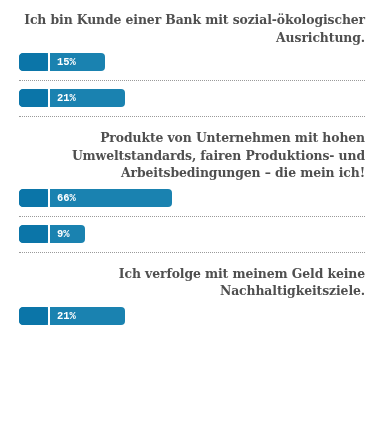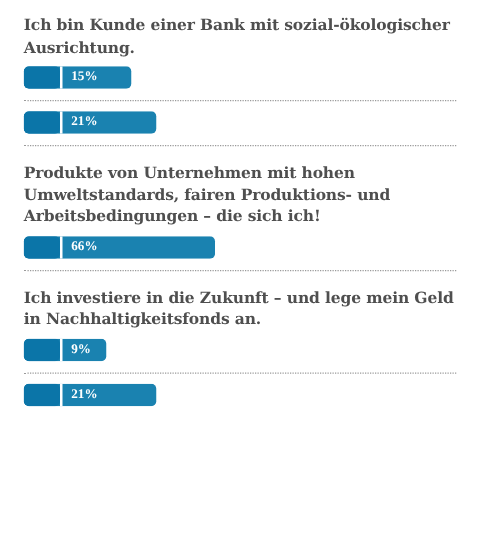--- a/index.html
+++ b/index.html
@@ -9,20 +9,21 @@
   body {
     width: 383px;
     height: 445px;
     background: #ffffff;
     font-family: "DejaVu Serif", "Liberation Serif", serif;
     overflow: hidden;
   }
 
   #survey {
     padding: 0;
+    text-align: right;
   }
 
   .survey-item {
     padding: 0 18px 0 19px;
   }
 
   .statement {
     font-family: "DejaVu Serif", "Liberation Serif", serif;
     font-weight: bold;
     font-size: 12.4px;
@@ -77,21 +78,21 @@
     background: #ffffff;
     z-index: 3;
   }
 
   .bar-value {
     position: absolute;
     left: 38px;
     top: 0;
     height: 18px;
     line-height: 18px;
-    font-family: Liberation Serif, serif;
+    font-family: Liberation Mono, monospace;
     font-weight: bold;
     font-size: 10.5px;
     color: #ffffff;
     z-index: 4;
     white-space: nowrap;
   }
 
   .divider {
     margin: 9px 0 0 0;
     height: 1px;
@@ -128,46 +129,46 @@
         <div class="bar-fill" style="width: 106px;"></div>
         <div class="bar-stub"></div>
         <div class="bar-gap"></div>
         <span class="bar-value">21%</span>
       </div>
     </div>
     <hr class="divider">
   </div>
 
   <div class="survey-item">
-    <p class="statement">Produkte von Unternehmen mit hohen Umweltstandards, fairen Produktions- und Arbeitsbedingungen – die sich ich!</p>
+    <p class="statement">Produkte von Unternehmen mit hohen Umweltstandards, fairen Produktions- und Arbeitsbedingungen – die mein ich!</p>
     <div class="bar-row">
       <div class="bar">
         <div class="bar-fill" style="width: 153px;"></div>
         <div class="bar-stub"></div>
         <div class="bar-gap"></div>
         <span class="bar-value">66%</span>
       </div>
     </div>
     <hr class="divider">
   </div>
 
   <div class="survey-item">
-    <p class="statement">Ich investiere in die Zukunft – und lege mein Geld in Nachhaltigkeitsfonds an.</p>
     <div class="bar-row">
       <div class="bar">
         <div class="bar-fill" style="width: 66px;"></div>
         <div class="bar-stub"></div>
         <div class="bar-gap"></div>
         <span class="bar-value">9%</span>
       </div>
     </div>
     <hr class="divider">
   </div>
 
   <div class="survey-item">
+    <p class="statement">Ich verfolge mit meinem Geld keine Nachhaltigkeitsziele.</p>
     <div class="bar-row">
       <div class="bar">
         <div class="bar-fill" style="width: 106px;"></div>
         <div class="bar-stub"></div>
         <div class="bar-gap"></div>
         <span class="bar-value">21%</span>
       </div>
     </div>
 
   </div>

